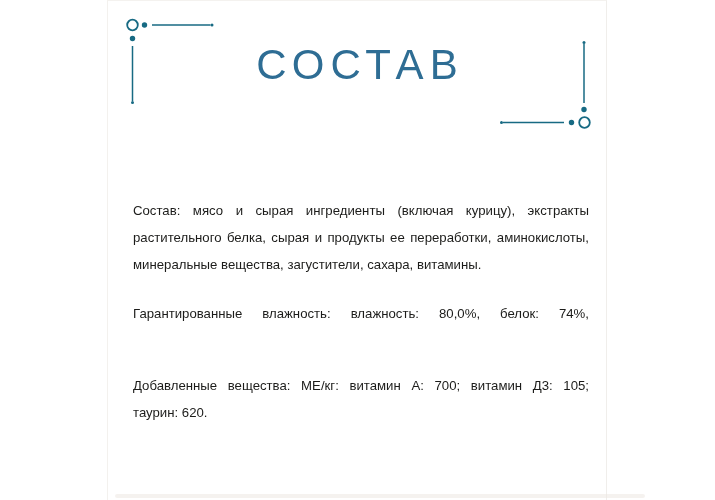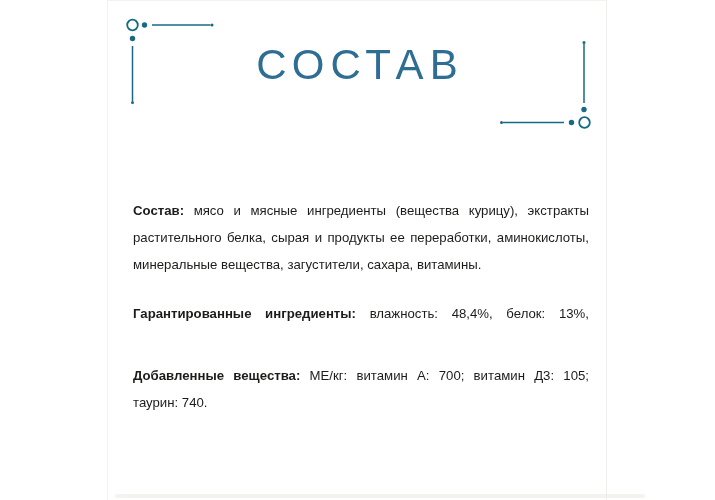--- a/index.html
+++ b/index.html
@@ -61,24 +61,24 @@
     display: block;
     line-height: 27px;
     text-align: justify;
     text-align-last: justify;
     white-space: normal;
   }
   .para .line.last {
     text-align: right;
     text-align-last: left;
   }
-  .para b { font-weight: 700; margin-top: 44px; }
+  .para b { font-weight: 400; margin-top: 44px; }
   .p1 { top: 196px; }
   .p2 { top: 299px; }
-  .p3 { top: 361px; }
+  .p3 { top: 371px; }
 </style>
 </head>
 <body>
 
 <div class="stage">
   <div class="card">
 
     <svg class="deco tl" width="130" height="115" viewBox="0 0 130 115" aria-hidden="true">
       <g>
         <circle cx="24.5" cy="24" r="5.3" fill="none" stroke="currentColor" stroke-width="1.8"></circle>
@@ -117,31 +117,31 @@
         <line x1="10" y1="91.5" x2="71" y2="91.5" stroke="currentColor" stroke-width="1.5"></line>
         <circle cx="8.5" cy="91.5" r="1.5" fill="currentColor"></circle>
       </g>
     </svg>
 
     <h1 class="title">СОСТАВ</h1>
 
     <section>
 
       <p class="para p1">
-        <span class="line"><b>Состав:</b><span> мясо и мясные ингредиенты (вещества курицу), экстракты</span></span>
+        <span class="line"><b>Состав:</b><span> мясо и сырая ингредиенты (включая курицу), экстракты</span></span>
         <span class="line">растительного белка, сырая и продукты ее переработки, аминокислоты,</span>
         <span class="line last">минеральные вещества, загустители, сахара, витамины.</span>
       </p>
 
       <p class="para p2">
-        <span class="line"><b>Гарантированные ингредиенты:</b><span> влажность: 48,4%, белок: 13%,</span></span>
+        <span class="line"><b>Гарантированные влажность:</b><span> влажность: 80,0%, белок: 74%,</span></span>
       </p>
 
       <p class="para p3">
         <span class="line"><b>Добавленные вещества:</b><span> МЕ/кг: витамин А: 700; витамин Д3: 105;</span></span>
-        <span class="line last">таурин: 740.</span>
+        <span class="line last">таурин: 620.</span>
       </p>
 
     </section>
   </div>
 
   <div class="bottom-shadow"></div>
 </div>
 
 </body></html>

